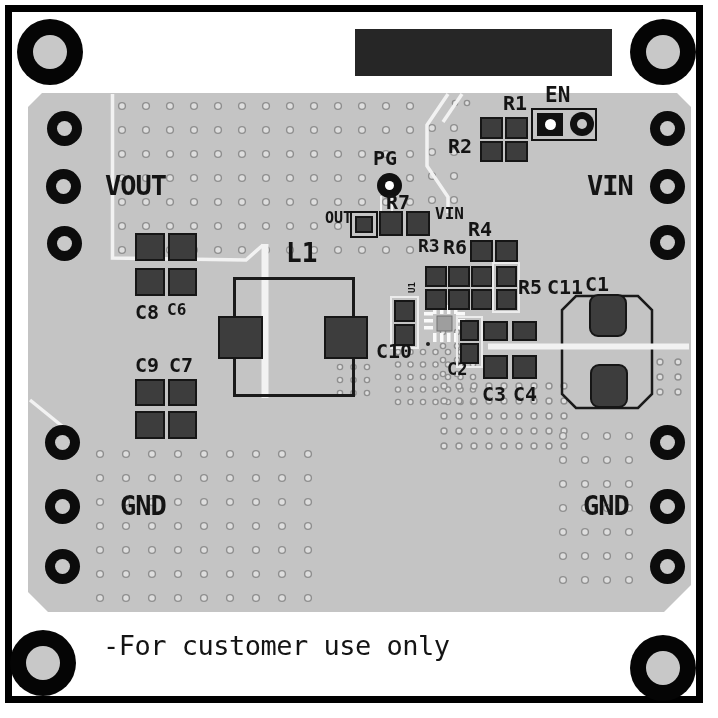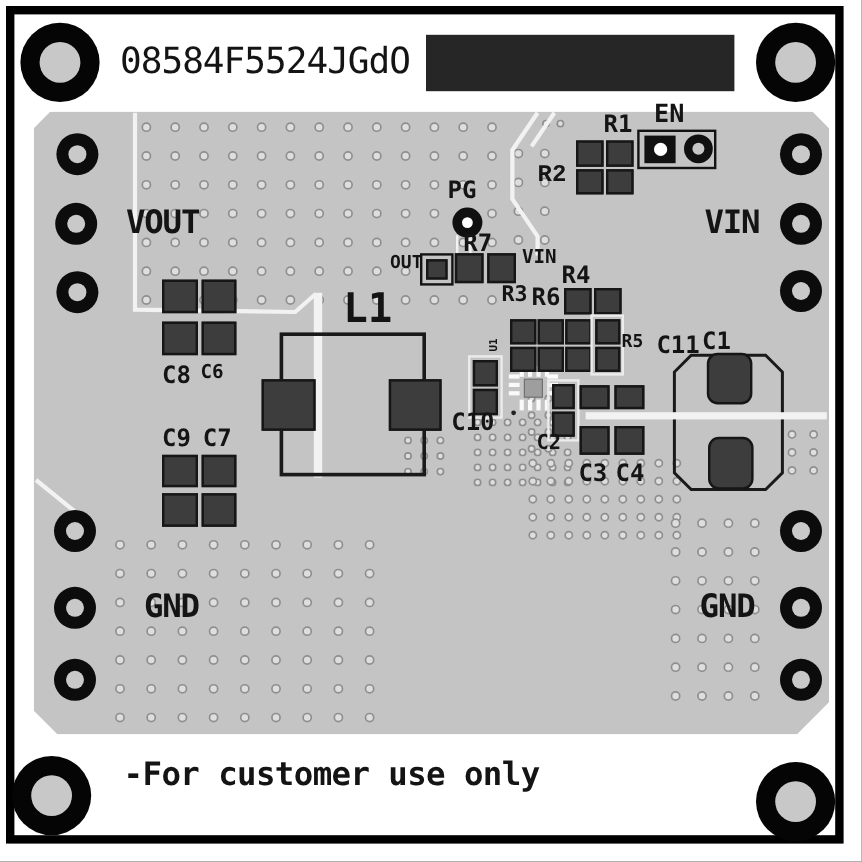--- a/index.html
+++ b/index.html
@@ -25,21 +25,20 @@
   .tp > i{position:absolute;left:50%;top:50%;border-radius:50%;background:#ffffff;display:block;}
   .tp > i.gray{background:#c6c6c6;}
 </style>
 </head>
 <body>
 
 <div class="stage">
 
   <div class="abs frame"></div>
 
-  <div class="abs lbl light" style="left:100px;top:36px;font-size:30px;letter-spacing:-0.8px;">08584F5524JGdO</div>
   <div class="abs redact"></div>
 
   <div class="abs corner" style="left:17px;top:19px;">
       <i></i>
     </div>
   <div class="abs corner" style="left:630px;top:19px;">
       <i></i>
     </div>
   <div class="abs corner" style="left:10px;top:630px;">
       <i></i>
@@ -486,39 +485,39 @@
 
   <div class="abs pad" style="left:589px;top:294px;width:38px;height:43px;border-radius:9px;"></div>
   <div class="abs pad" style="left:590px;top:364px;width:38px;height:44px;border-radius:9px;"></div>
 
   <div class="abs lbl" style="left:105px;top:172px;font-size:27px;letter-spacing:-1px;">VOUT</div>
   <div class="abs lbl" style="left:587px;top:172px;font-size:27px;letter-spacing:-1px;">VIN</div>
   <div class="abs lbl" style="left:120px;top:492px;font-size:27px;letter-spacing:-1px;">GND</div>
   <div class="abs lbl" style="left:583px;top:492px;font-size:27px;letter-spacing:-1px;">GND</div>
   <div class="abs lbl" style="left:545px;top:84px;font-size:21px;">EN</div>
   <div class="abs lbl" style="left:503px;top:93px;font-size:20px;">R1</div>
-  <div class="abs lbl" style="left:448px;top:136px;font-size:20px;font-family:Liberation Mono, monospace;">R2</div>
+  <div class="abs lbl" style="left:448px;top:136px;font-size:20px;">R2</div>
   <div class="abs lbl" style="left:373px;top:148px;font-size:20px;">PG</div>
   <div class="abs lbl" style="left:386px;top:192px;font-size:20px;">R7</div>
   <div class="abs lbl" style="left:325px;top:211px;font-size:15px;">OUT</div>
   <div class="abs lbl" style="left:435px;top:206px;font-size:16px;">VIN</div>
   <div class="abs lbl" style="left:468px;top:219px;font-size:20px;">R4</div>
   <div class="abs lbl" style="left:418px;top:237px;font-size:18px;">R3</div>
   <div class="abs lbl" style="left:443px;top:237px;font-size:20px;">R6</div>
-  <div class="abs lbl" style="left:518px;top:277px;font-size:15px;">R5</div>
+  <div class="abs lbl" style="left:518px;top:277px;font-size:20px;">R5</div>
   <div class="abs lbl" style="left:547px;top:277px;font-size:20px;">C11</div>
   <div class="abs lbl" style="left:585px;top:274px;font-size:20px;">C1</div>
   <div class="abs lbl" style="left:376px;top:341px;font-size:20px;">C10</div>
   <div class="abs lbl" style="left:447px;top:361px;font-size:17px;">C2</div>
   <div class="abs lbl" style="left:482px;top:384px;font-size:20px;">C3</div>
   <div class="abs lbl" style="left:513px;top:384px;font-size:20px;">C4</div>
   <div class="abs lbl" style="left:135px;top:302px;font-size:20px;">C8</div>
   <div class="abs lbl" style="left:167px;top:302px;font-size:16px;">C6</div>
   <div class="abs lbl" style="left:135px;top:355px;font-size:20px;">C9</div>
   <div class="abs lbl" style="left:169px;top:355px;font-size:20px;">C7</div>
-  <div class="abs lbl" style="left:286px;top:240px;font-size:34px;">L1</div>
+  <div class="abs lbl" style="left:286px;top:240px;font-size:26px;">L1</div>
   <div class="abs lbl" style="left:408px;top:293px;font-size:9px;transform:rotate(-90deg);transform-origin:left top;">U1</div>
 
   <div class="abs" style="left:103px;top:633px;">
-    <div class="lbl light" style="font-size:27px;line-height:25px;letter-spacing:-0.5px;font-weight:bold;">-For customer use only</div>
+    <div class="lbl light" style="font-size:27px;line-height:25px;letter-spacing:-0.5px;">-For customer use only</div>
   </div>
 
 </div>
 
 </body></html>

